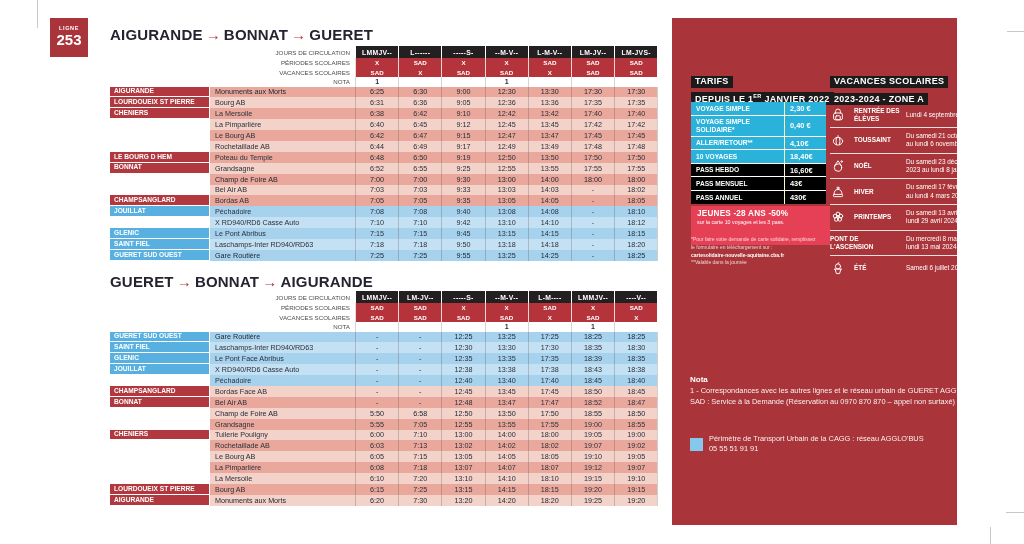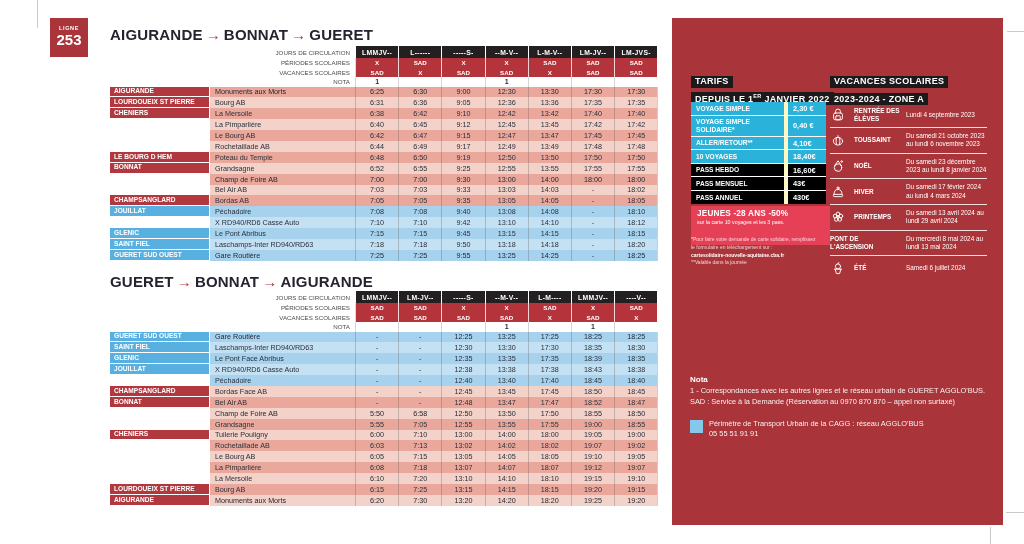--- a/index.html
+++ b/index.html
@@ -32,53 +32,53 @@
   .place { font-size:6.6px; font-weight:bold; color:#fff; padding-left:4px; line-height:10.4px; display:flex; align-items:center; white-space:nowrap; overflow:hidden; border-bottom:1px solid #fff; border-right:1px solid #fff; }
   .place.red { background:#b0383e; } .place.blue { background:#58b0e0; }
   .place.none { background:transparent; border-right:1px solid transparent; border-bottom:1px solid transparent; }
   .stop { font-size:7.2px; color:#2a2f3a; padding-left:5px; display:flex; align-items:center; white-space:nowrap; overflow:hidden; }
   .time { font-size:7.2px; color:#2a2f3a; text-align:center; display:flex; align-items:center; justify-content:center; border-left:1px solid rgba(90,80,75,.28); }
   .pink.dark { background:#e9a89b; } .pink.light { background:#f3d2c9; }
   .blue.dark { background:#a6d2ed; } .blue.light { background:#c4e1f4; }
   .b { font-weight:normal; color:#1c2230; }
 
   
-  .panel { position:absolute; left:672px; top:18px; width:331px; height:507px; background:#a93439; }
+  .panel { position:absolute; left:672px; top:18px; width:285px; height:507px; background:#a93439; }
   .blackbox { display:inline-block; background:#1d1a1b; color:#fff; font-weight:bold; font-size:9px; letter-spacing:.3px; padding:1.5px 4px; white-space:nowrap; }
   .blackbox sup { font-size:5.5px; }
   .tarifs-hdr { position:absolute; left:19px; top:53px; line-height:1; }
   .vac-hdr { position:absolute; left:158px; top:53px; line-height:1; }
   .tarifs-hdr div, .vac-hdr div { margin-bottom:1px; }
 
   .tarif-table { position:absolute; left:19px; top:84px; width:135px; }
   .trow { display:flex; align-items:center; border-top:1px solid #fff; }
   .trow:first-child { border-top:none; }
   .trow.cyan { background:#2bb2da; } .trow.green { background:#000000; }
   .trow .tlabel { flex:1; font-size:6.6px; font-weight:bold; color:#fff; padding:2.5px 3px 2.5px 5px; line-height:1.15; }
-  .trow .tprice { width:42px; font-size:7.4px; font-weight:bold; color:#fff; border-left:4px solid #fef9c3; align-self:stretch; display:flex; align-items:center; padding-left:5px; }
+  .trow .tprice { width:42px; font-size:7.4px; font-weight:bold; color:#fff; border-left:1px solid #fef9c3; align-self:stretch; display:flex; align-items:center; padding-left:5px; }
 
   .jeunes { position:absolute; left:19px; top:188px; width:139px; background:#e64056; color:#fff; padding:3px 5px 20px 6px; }
   .jeunes .jt { font-size:8.2px; font-weight:bold; letter-spacing:.2px; white-space:nowrap; }
   .jeunes .js { font-size:5.3px; margin-top:1px; }
 
   .footnotes { position:absolute; left:19px; top:218px; width:150px; font-size:5px; line-height:1.55; color:rgba(255,255,255,.78); }
   .footnotes .fn-bold { font-weight:bold; color:#fff; }
 
   .vac-list { position:absolute; left:158px; top:85px; width:157px; }
   .vac-entry { display:flex; align-items:center; padding:4px 0; border-bottom:1px solid rgba(255,255,255,.85); }
   .vac-entry:last-child { border-bottom:none; }
   .vac-icon { width:24px; flex:0 0 24px; display:flex; align-items:center; }
   .vac-label { width:52px; flex:0 0 52px; font-size:6.4px; font-weight:bold; color:#fff; line-height:1.25; padding-right:3px; }
   .vac-label.wide { width:76px; flex:0 0 76px; }
   .vac-dates { flex:1; font-size:6.4px; color:#fff; line-height:1.3; }
 
   .nota { position:absolute; left:18px; top:357px; width:308px; color:#fff; }
   .nota-title { font-size:8px; font-weight:bold; margin-bottom:2px; }
   .nota-line { font-size:7.4px; line-height:1.4; color:rgba(255,255,255,.93); padding-left:11px; text-indent:-11px; margin-bottom:1px; }
-  .legend { display:flex; margin-top:11px; align-items:flex-start; }
+  .legend { display:flex; margin-top:26px; align-items:center; }
   .legend-swatch { width:13px; height:13px; background:#85c8ec; margin-right:6px; flex:0 0 13px; margin-top:1px; }
   .legend-text { font-size:7.4px; line-height:1.4; color:rgba(255,255,255,.93); }
 </style>
 </head>
 <body>
 
 <div class="mark" style="left:37px;top:0;width:1px;height:28px;"></div>
 <div class="mark" style="left:1007px;top:31px;width:17px;height:1px;"></div>
 <div class="mark" style="left:1006px;top:512px;width:18px;height:1px;"></div>
 <div class="mark" style="left:990px;top:527px;width:1px;height:17px;"></div>

